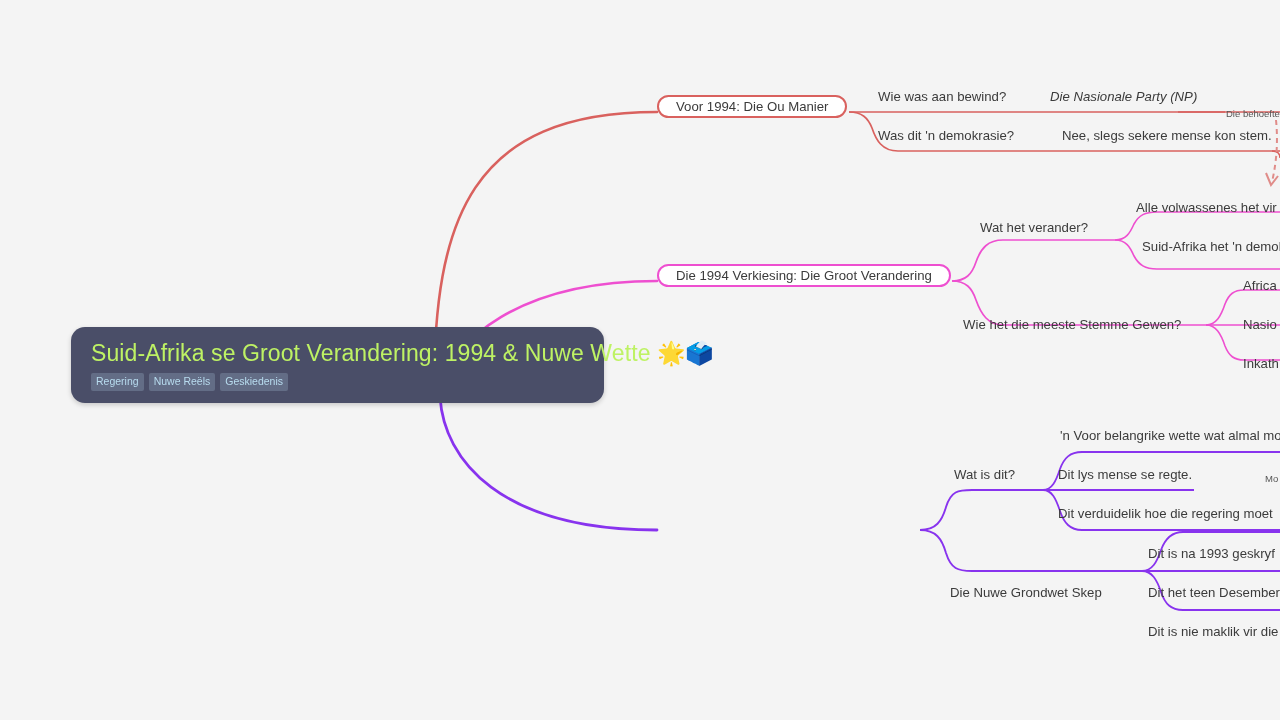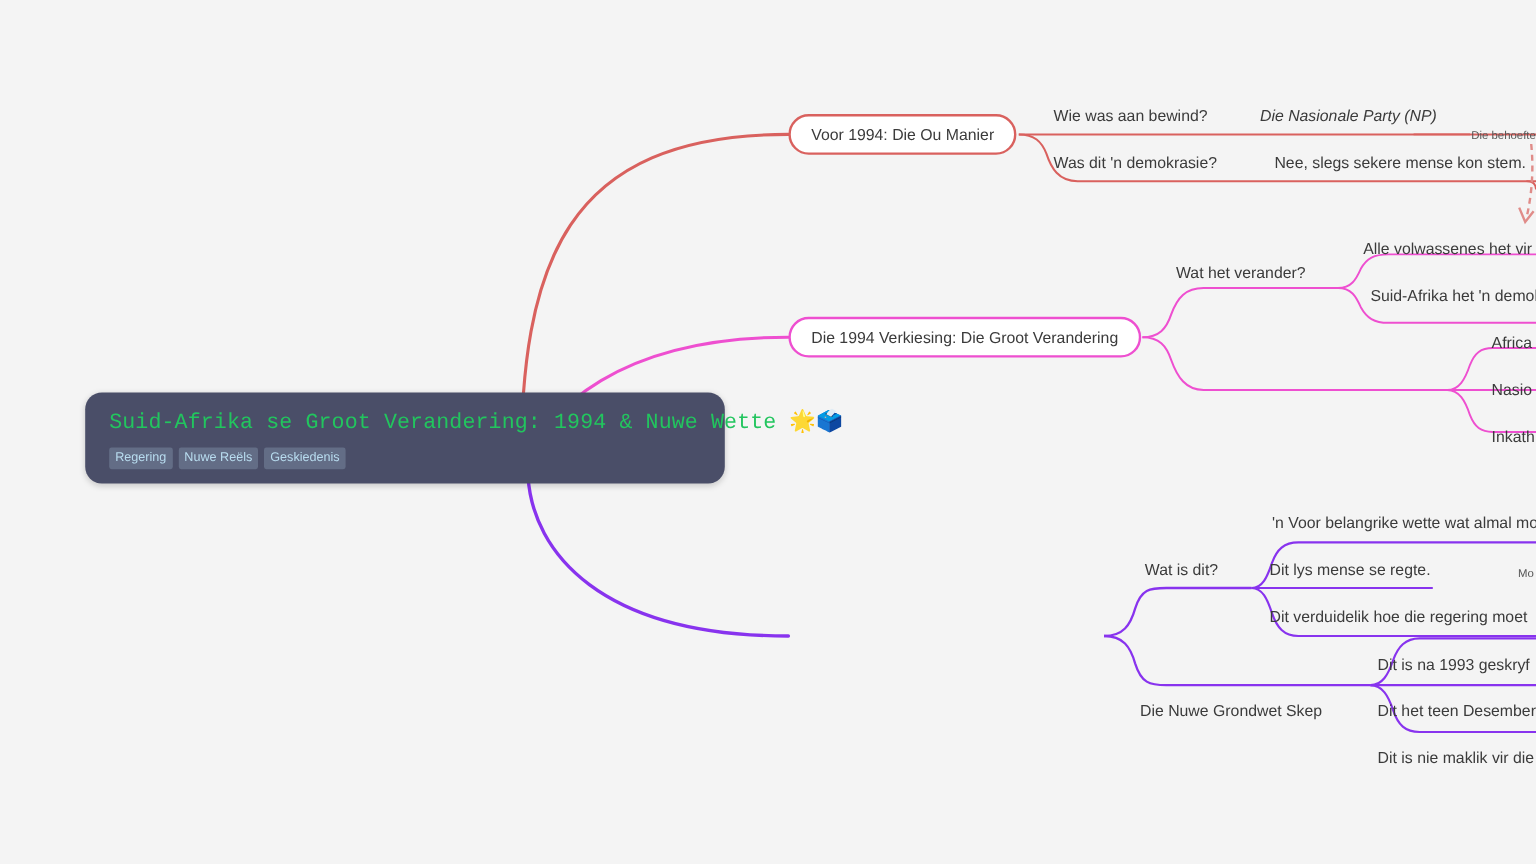--- a/index.html
+++ b/index.html
@@ -37,27 +37,26 @@
     top: 327px;
     width: 533px;
     box-sizing: border-box;
     background: #4a4f६8;
     background: #4a4e68;
     border-radius: 14px;
     padding: 14px 20px 12px 20px;
     box-shadow: 0 2px 5px rgba(0,0,0,0.18);
   }
   .root-title {
-    color: #22c55e;
-    font-size: 18px;
+    color: #bef264;
+    font-size: 23px;
     line-height: 24px;
     white-space: nowrap;
     font-weight: 400;
     letter-spacing: 0.1px;
-    font-family: Liberation Mono, monospace;
   }
   .root-tags {
     margin-top: 8px;
     display: flex;
     gap: 5px;
   }
   .root-tag {
     background: rgba(190, 225, 240, 0.22);
     color: #b8dcef;
     font-size: 10.5px;
@@ -67,21 +66,21 @@
     white-space: nowrap;
   }
 
   
   .pill {
     position: absolute;
     box-sizing: border-box;
     background: #ffffff;
     border-radius: 19px;
     border: 2px solid #cccccc;
-    height: 34px;
+    height: 23px;
     display: flex;
     align-items: center;
     justify-content: center;
     padding: 0 17px;
     white-space: nowrap;
     color: #3b3b3b;
     font-size: 13.2px;
   }
 
   
@@ -178,20 +177,23 @@
   <div class="tnode" style="left:980px; top:219px;">
     <span>Wat het verander?</span>
   </div>
   <div class="tnode" style="left:1136px; top:199px;">
     <span>Alle volwassenes het vir</span>
   </div>
   <div class="tnode" style="left:1142px; top:238px;">
     <span>Suid-Afrika het 'n demol</span>
   </div>
 
+  <div class="tnode" style="left:963px; top:316px;">
+    <span>Wie het die meeste Stemme Gewen?</span>
+  </div>
   <div class="tnode" style="left:1243px; top:277px;">
     <span>Africa</span>
   </div>
   <div class="tnode" style="left:1243px; top:316px;">
     <span>Nasio</span>
   </div>
   <div class="tnode" style="left:1243px; top:355px;">
     <span>Inkath</span>
   </div>
 

